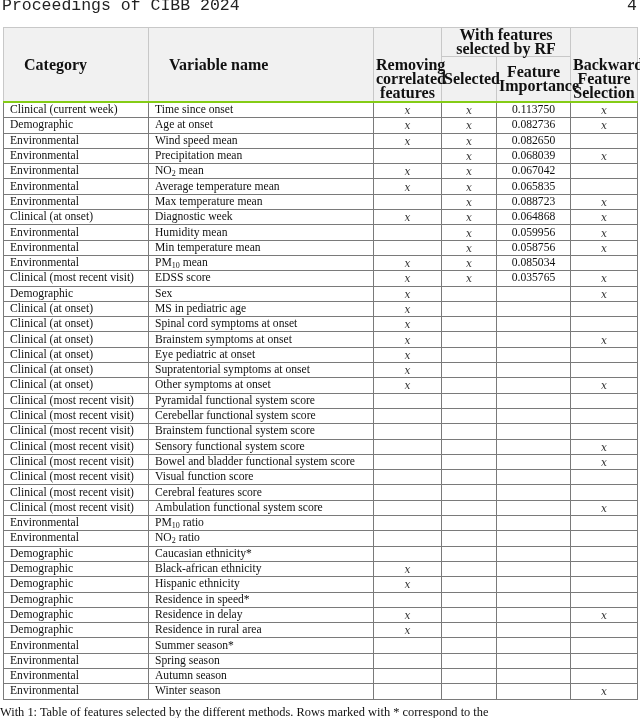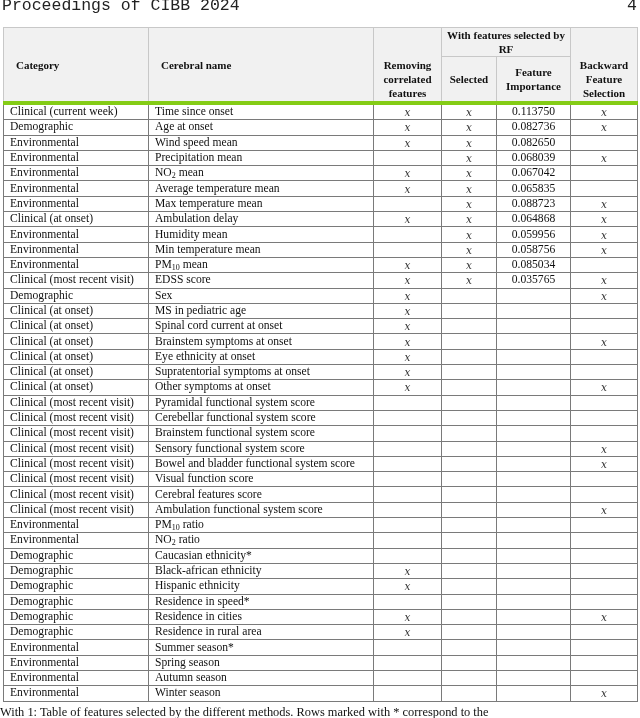--- a/index.html
+++ b/index.html
@@ -7,30 +7,30 @@
   .running-head { position: absolute; left: 0; top: -4px; width: 640px; height: 22px; font-family: "Liberation Mono", monospace; font-size: 16.5px; color: #222; }
   .running-head .title { position: absolute; left: 2px; top: 0; }
   .running-head .page { position: absolute; right: 3px; top: 0; }
   table.features { position: absolute; left: 3px; top: 27px; width: 634px; border-collapse: collapse; table-layout: fixed; font-size: 11.6px; }
   table.features col.c1 { width: 145px; }
   table.features col.c2 { width: 225px; }
   table.features col.c3 { width: 68px; }
   table.features col.c4 { width: 55px; }
   table.features col.c5 { width: 74px; }
   table.features col.c6 { width: 67px; }
-  thead th { background: #f1f1f1; border: 1px solid #c8c8c8; font-weight: bold; font-size: 11px; line-height: 14px; padding: 0 2px; }
+  thead th { background: #f1f1f1; border: 1px solid #c8c8c8; font-weight: bold; font-size: 16px; line-height: 14px; padding: 0 2px; }
   thead tr.h1 th { height: 28px; }
   thead tr.h2 th { height: 44px; }
-  thead th.left { text-align: left; padding-left: 12px; }
+  thead th.left { text-align: left; padding-left: 20px; }
   thead th.center { text-align: center; }
   thead { border-bottom: 2px solid #777; }
   tbody td { border: 1px solid #7a7a7a; height: 14.3px; padding: 0 4px 0 6px; line-height: 14px; white-space: nowrap; overflow: hidden; }
   tbody td.c { text-align: center; padding: 0; font-style: italic; font-family: "DejaVu Serif", serif; font-size: 10.5px; color: #333; }
   tbody td.num { text-align: center; padding: 0; }
-  tbody tr:first-child td { border-top: 4px solid #84cc16; }
+  tbody tr:first-child td { border-top: 2px solid #84cc16; }
   .caption { position: absolute; left: 0; top: 705px; width: 700px; font-size: 12.4px; white-space: nowrap; color: #111; }
   .caption b { font-weight: normal; }
   sub { font-size: 8px; vertical-align: -2px; line-height: 0; }
 </style>
 </head>
 <body>
 
 <div class="running-head">
   <span class="title">Proceedings of CIBB 2024</span>
   <span class="page">4</span>
@@ -41,21 +41,21 @@
     <col class="c1">
       <col class="c2">
       <col class="c3">
       <col class="c4">
       <col class="c5">
       <col class="c6">
   </colgroup>
   <thead>
     <tr class="h1">
       <th rowspan="2" class="left">Category</th>
-      <th rowspan="2" class="left">Cerebral name</th>
+      <th rowspan="2" class="left">Variable name</th>
       <th rowspan="2" class="center" style="vertical-align:bottom;padding-bottom:1px;">Removing correlated features</th>
       <th colspan="2" class="center">With features selected by RF</th>
       <th rowspan="2" class="center" style="vertical-align:bottom;padding-bottom:1px;margin-left:36px;">Backward Feature Selection</th>
     </tr>
     <tr class="h2">
       <th class="center">Selected</th>
       <th class="center">Feature Importance</th>
     </tr>
   </thead>
   <tbody id="table-body">
@@ -110,21 +110,21 @@
       <tr>
         <td>Environmental</td>
         <td><span>Max temperature mean</span></td>
         <td class="c"></td>
         <td class="c">x</td>
         <td class="num">0.088723</td>
         <td class="c">x</td>
       </tr>
       <tr>
         <td>Clinical (at onset)</td>
-        <td><span>Ambulation delay</span></td>
+        <td><span>Diagnostic week</span></td>
         <td class="c">x</td>
         <td class="c">x</td>
         <td class="num">0.064868</td>
         <td class="c">x</td>
       </tr>
       <tr>
         <td>Environmental</td>
         <td><span>Humidity mean</span></td>
         <td class="c"></td>
         <td class="c">x</td>
@@ -166,37 +166,37 @@
       <tr>
         <td>Clinical (at onset)</td>
         <td><span>MS in pediatric age</span></td>
         <td class="c">x</td>
         <td class="c"></td>
         <td class="num"></td>
         <td class="c"></td>
       </tr>
       <tr>
         <td>Clinical (at onset)</td>
-        <td><span>Spinal cord current at onset</span></td>
+        <td><span>Spinal cord symptoms at onset</span></td>
         <td class="c">x</td>
         <td class="c"></td>
         <td class="num"></td>
         <td class="c"></td>
       </tr>
       <tr>
         <td>Clinical (at onset)</td>
         <td><span>Brainstem symptoms at onset</span></td>
         <td class="c">x</td>
         <td class="c"></td>
         <td class="num"></td>
         <td class="c">x</td>
       </tr>
       <tr>
         <td>Clinical (at onset)</td>
-        <td><span>Eye ethnicity at onset</span></td>
+        <td><span>Eye pediatric at onset</span></td>
         <td class="c">x</td>
         <td class="c"></td>
         <td class="num"></td>
         <td class="c"></td>
       </tr>
       <tr>
         <td>Clinical (at onset)</td>
         <td><span>Supratentorial symptoms at onset</span></td>
         <td class="c">x</td>
         <td class="c"></td>
@@ -318,21 +318,21 @@
       <tr>
         <td>Demographic</td>
         <td><span>Residence in speed*</span></td>
         <td class="c"></td>
         <td class="c"></td>
         <td class="num"></td>
         <td class="c"></td>
       </tr>
       <tr>
         <td>Demographic</td>
-        <td><span>Residence in cities</span></td>
+        <td><span>Residence in delay</span></td>
         <td class="c">x</td>
         <td class="c"></td>
         <td class="num"></td>
         <td class="c">x</td>
       </tr>
       <tr>
         <td>Demographic</td>
         <td><span>Residence in rural area</span></td>
         <td class="c">x</td>
         <td class="c"></td>

